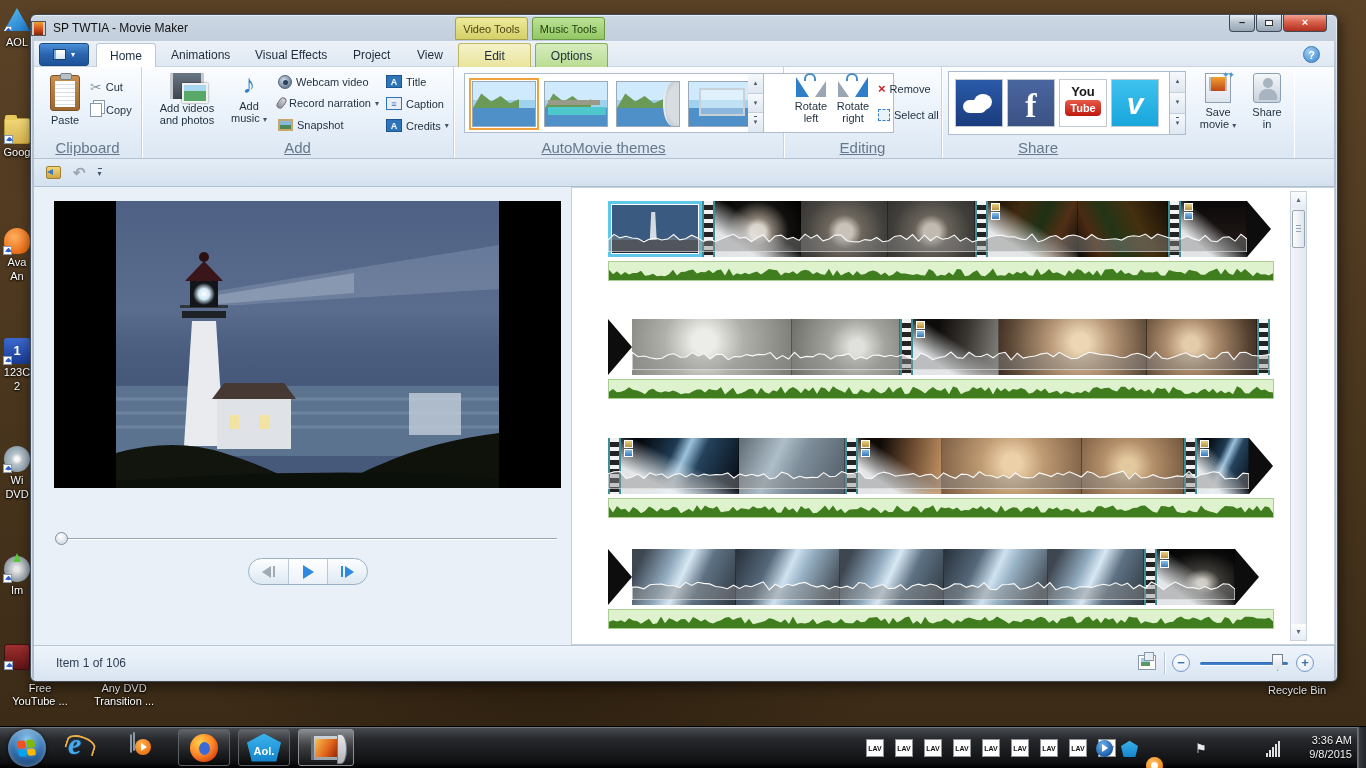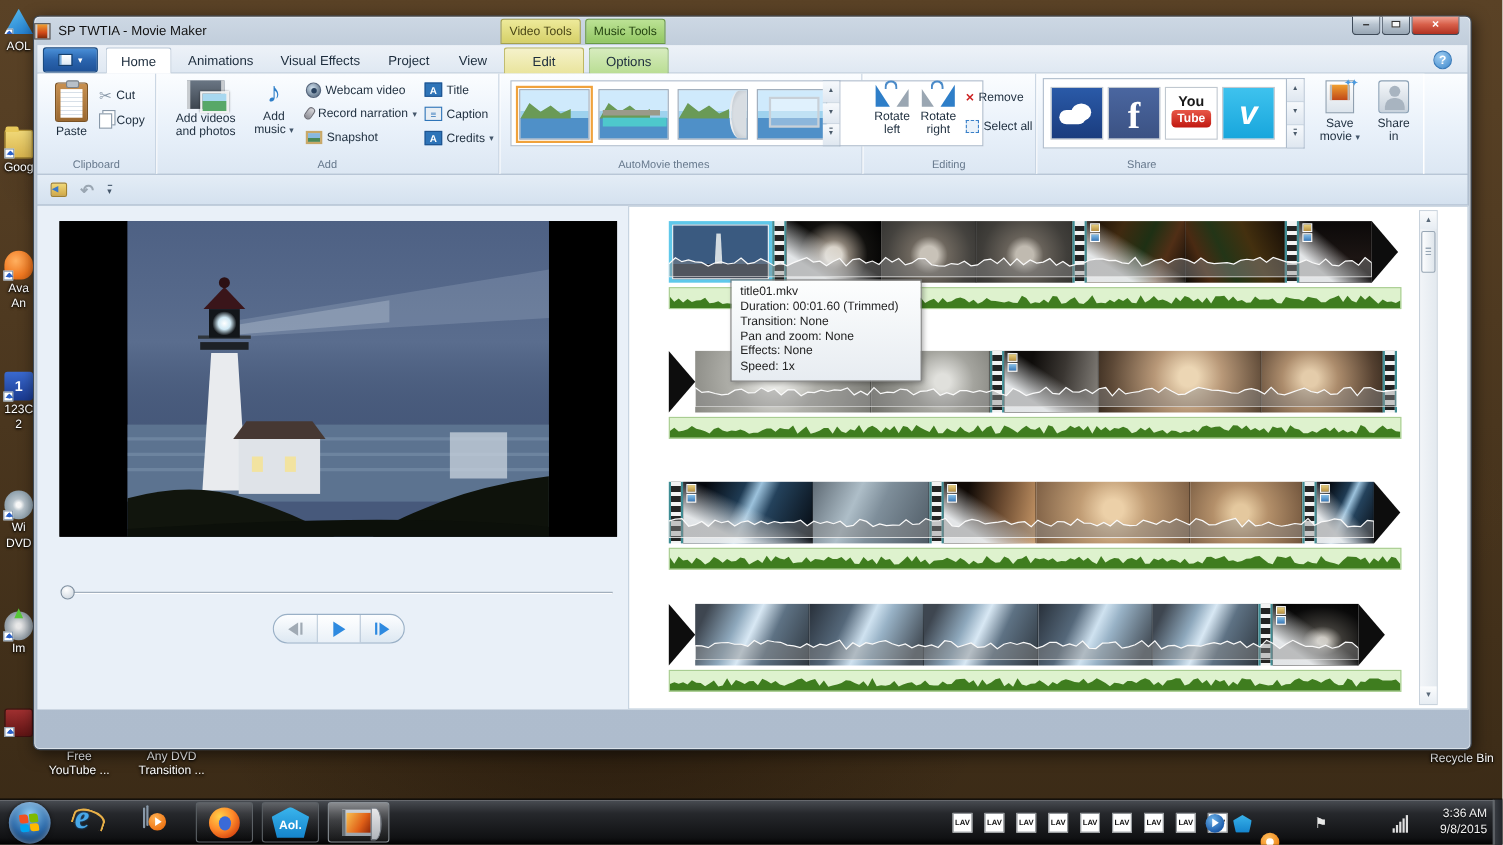--- a/index.html
+++ b/index.html
@@ -18,21 +18,21 @@
   .ic-aol{background:linear-gradient(150deg,#5ac0f0,#1a72c8);clip-path:polygon(50% 0,100% 88%,0 88%);}
   .ic-folder{background:linear-gradient(#f0d878,#d8b44e);border-radius:2px;border:1px solid #b89838;}
   .ic-folder:before{content:"";position:absolute;top:-4px;left:0;width:12px;height:5px;background:#e8c95a;border-radius:2px 2px 0 0;}
   .ic-avast{background:radial-gradient(circle at 40% 35%,#ffb060,#f07820 60%,#c05810);border-radius:50% 50% 40% 40%;}
   .ic-123{background:linear-gradient(#3a6ad0,#1a3a90);border-radius:3px;color:#fff;font-weight:bold;font-size:13px;line-height:26px;text-shadow:none;}
   .ic-disc{background:radial-gradient(circle,#f8f8f8 0 12%,#b8c4cc 30%,#8ea0ac 70%,#d8e0e8);border-radius:50%;}
   .ic-img{background:radial-gradient(circle,#e8e8e8 0 12%,#9aa4ac 60%,#6a747c);border-radius:50%;}
   .ic-img:before{content:"";position:absolute;top:-3px;left:9px;border-left:4px solid transparent;border-right:4px solid transparent;border-bottom:9px solid #58c838;}
   .ic-fyt{background:linear-gradient(#a03030,#601414);border-radius:3px;border:1px solid #401010;}
   .dlabel{margin-top:2px;line-height:12px;}
-  .blabel{position:absolute;color:#fff;font-size:11px;line-height:13px;text-align:center;text-shadow:0 1px 2px #000,0 0 3px #000;margin-left:32px;}
+  .blabel{position:absolute;color:#fff;font-size:11px;line-height:13px;text-align:center;text-shadow:0 1px 2px #000,0 0 3px #000;}
   
   .window{position:absolute;left:30px;top:14px;width:1308px;height:668px;border-radius:6px;
     border:1px solid #3e4a58;background:linear-gradient(#cdd8e4,#b2c0d0 60px,#aebccd);
     box-shadow:inset 0 0 0 1px rgba(255,255,255,.55), 2px 4px 14px rgba(0,0,0,.55);}
   .titlebar{position:absolute;left:0;top:0;right:0;height:26px;display:flex;align-items:center;font-size:12px;color:#111;}
   .mmicon{width:15px;height:15px;margin-right:7px;border:1px solid #555;background:
     linear-gradient(#f0a030,#d04818 60%,#7a2808);box-shadow:inset 2px 0 0 #ccc,inset -2px 0 0 #ccc;}
   .ctxhdr{position:absolute;top:2px;height:23px;width:73px;text-align:center;line-height:22px;font-size:11px;border-radius:3px 3px 0 0;}
   .ctx-video{left:424px;background:linear-gradient(#eeea9a,#d5d068);border:1px solid #a8a24a;color:#4a4616;}
   .ctx-music{left:501px;background:linear-gradient(#bce295,#92c763);border:1px solid #6a9a44;color:#23430f;}
@@ -48,21 +48,21 @@
   .fileglyph{width:13px;height:11px;background:linear-gradient(#fff,#dce8f4);border:1px solid #16406e;box-shadow:inset 2px 0 0 #7aaede;}
   .tab{position:absolute;top:2px;height:24px;line-height:24px;padding:0 13px;font-size:12px;color:#1c2c3c;white-space:nowrap;}
   .tab.active{background:#fff;border:1px solid #b9c7d6;border-bottom:none;border-radius:3px 3px 0 0;}
   .tab.ctxv{background:linear-gradient(#f5f2cb,#e9e49c);border:1px solid #bdb762;border-bottom:none;border-radius:3px 3px 0 0;text-align:center;}
   .tab.ctxm{background:linear-gradient(#d7ecbe,#b9dd93);border:1px solid #85ae60;border-bottom:none;border-radius:3px 3px 0 0;text-align:center;}
   .helpbtn{position:absolute;right:14px;top:5px;width:17px;height:17px;border-radius:50%;border:1px solid #3a7ab8;
     background:radial-gradient(circle at 35% 30%,#9ecdf2,#3e88cc);color:#fff;font-weight:bold;font-size:11px;text-align:center;line-height:16px;}
   
   .ribbon{position:absolute;left:3px;top:52px;right:3px;height:92px;background:linear-gradient(#fbfdff,#e9f1fa 55%,#dce7f3);border-bottom:1px solid #b4c2d2;}
   .rgroup{position:absolute;top:0;bottom:0;border-right:1px solid #c6d3e1;box-shadow:1px 0 0 #fff;}
-  .glabel{position:absolute;bottom:2px;left:0;right:0;text-align:center;font-size:10px;color:#66788c;}
+  .glabel{position:absolute;bottom:2px;left:0;right:0;text-align:center;font-size:15px;color:#66788c;text-decoration:underline;}
   .bigbtn{position:absolute;display:flex;flex-direction:column;align-items:center;gap:3px;font-size:11px;color:#1e2e3e;text-align:center;line-height:12px;}
   .smbtn{position:absolute;display:flex;align-items:center;gap:4px;font-size:11px;color:#1e2e3e;white-space:nowrap;}
   .dd{font-size:8px;color:#44566a;}
   
   .ic-paste{width:30px;height:36px;position:relative;background:linear-gradient(#c89050,#9a6830);border:1px solid #7a5224;border-radius:3px;}
   .ic-paste:before{content:"";position:absolute;left:4px;top:5px;right:4px;bottom:3px;background:repeating-linear-gradient(#fff 0 3px,#d8e0e8 3px 4px);}
   .ic-paste:after{content:"";position:absolute;left:9px;top:-3px;width:10px;height:5px;background:#b8c0c8;border:1px solid #788088;border-radius:2px;}
   .ic-cut{color:#8898a8;font-size:14px;}
   .ic-copy{position:relative;width:12px;height:14px;background:#fff;border:1px solid #8898a8;box-shadow:3px -3px 0 -1px #fff,3px -3px 0 0 #8898a8;}
   
@@ -630,29 +630,30 @@
           </div>
         </div>
       </div>
 
     <div class="tlscroll">
       <div class="sarrow" style="top:0;">▴</div>
       <div class="sthumb"></div>
       <div class="sarrow" style="bottom:0;">▾</div>
     </div>
 
-    <div class="tooltip">
-      <div>title01.mkv</div>
-      <div>Duration: 00:01.60 (Trimmed)</div>
-      <div>Transition: None</div>
-      <div>Pan and zoom: None</div>
-      <div>Effects: None</div>
-      <div>Speed: 1x</div>
-    </div>
-
+
+    <div class="statusbar">
+      <div class="stext">Item 1 of 106</div>
+      <div class="viewico"></div>
+      <div class="ssep"></div>
+      <div class="zbtn" style="left:1138px;">−</div>
+      <div class="ztrack"></div>
+      <div class="zthumb"></div>
+      <div class="zbtn" style="left:1262px;">+</div>
+    </div>
   </div>
 
   <div class="taskbar">
     <div class="orb">
       <span class="flag">
           <i class="f1"></i>
           <i class="f2"></i>
           <i class="f3"></i>
           <i class="f4"></i>
         </span>

